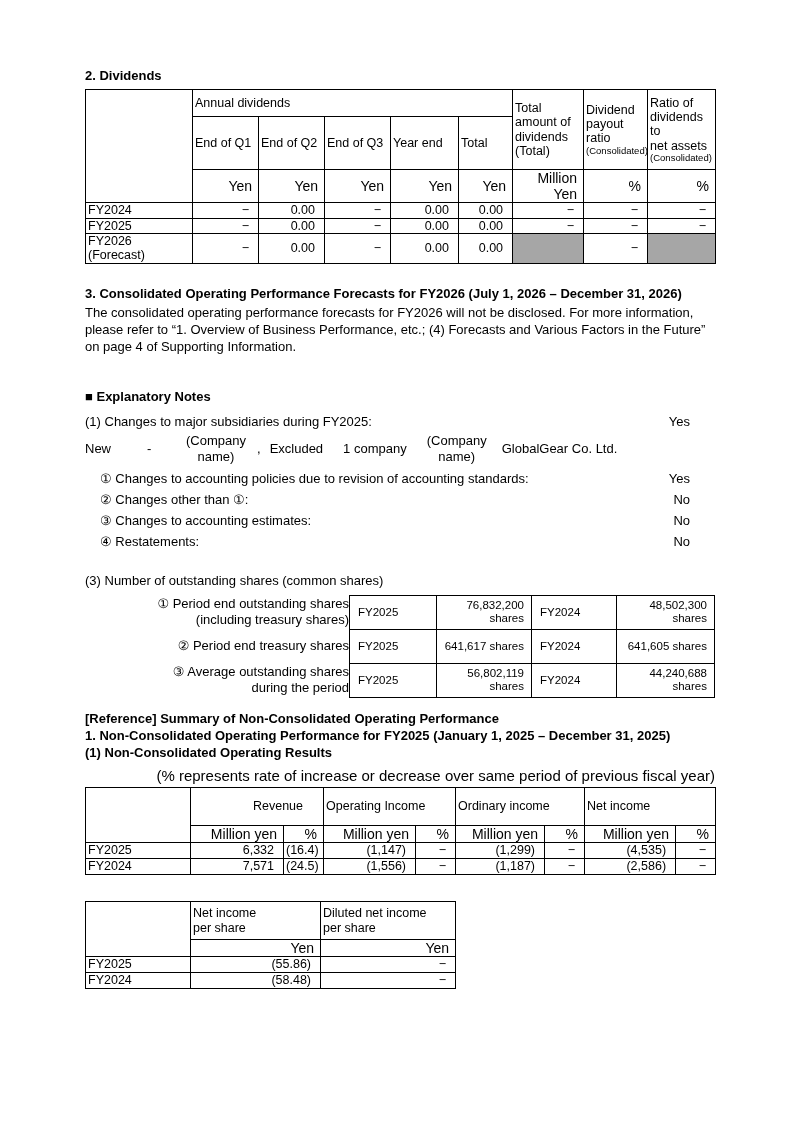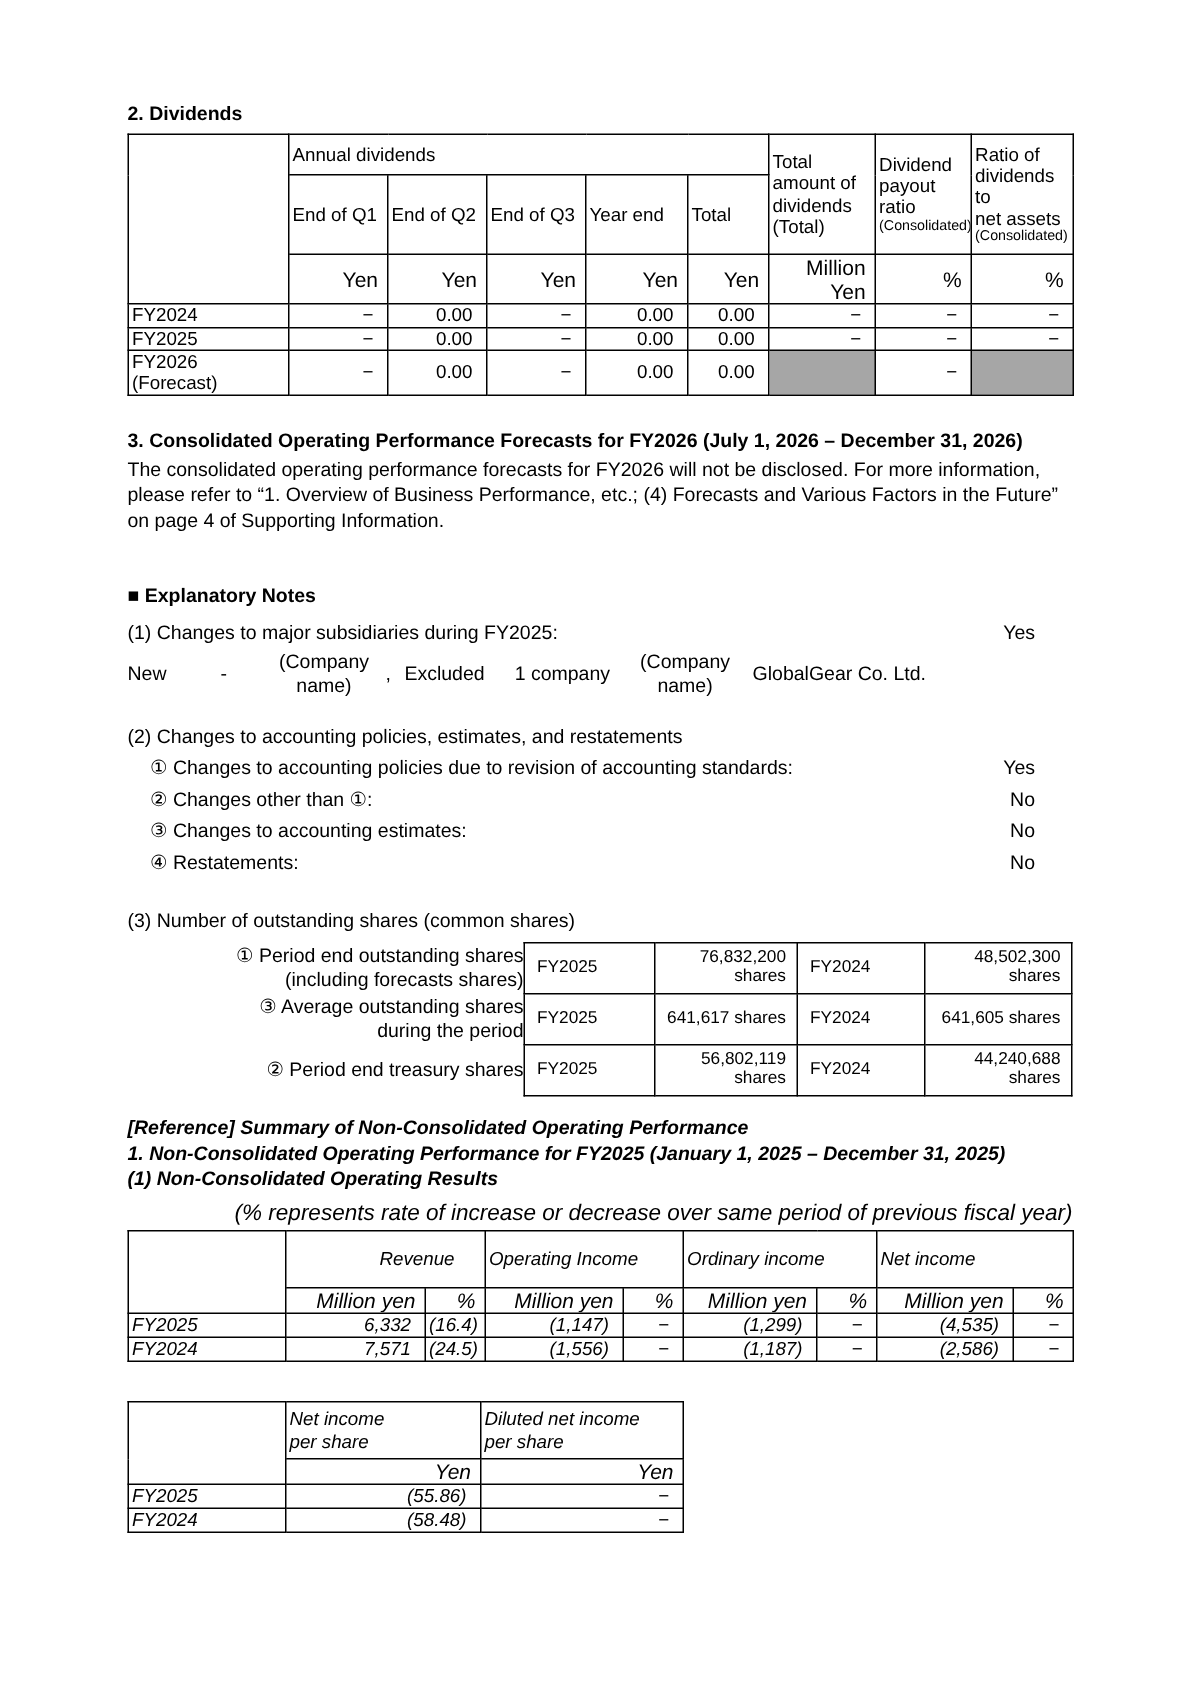--- a/index.html
+++ b/index.html
@@ -44,21 +44,21 @@
 
   .shares-flex { display:flex; margin-top:6px; }
   .shares-labels { width:265px; }
   .shares-label { height:34px; display:flex; flex-direction:column; justify-content:center; line-height:16px;align-items:flex-end; }
   .shares-label .l2 { padding-left:14px; }
   .shares-table { width:365px; }
   .shares-table td { font-size:11.5px; height:34px; }
   .shares-table .fy { text-align:left; padding-left:8px; }
   .shares-table .val { text-align:right; padding-right:7px; }
 
-  .ref-block { margin-top:12px;font-style:italic; }
+  .ref-block { margin-top:12px; }
   .ref-heading { font-weight:bold; line-height:17px; }
   .ref-note { width:630px; text-align:right; font-size:15px; margin-top:6px; }
   .ref-table { width:630px; margin-top:3px; }
   .rev-right { text-align:right; padding-right:20px; }
   .ps-table { width:370px; margin-top:26px; }
 </style>
 </head>
 <body>
 
 <div class="content">
@@ -165,23 +165,20 @@
     <span class="s-new">New</span>
     <span class="s-dash">-</span>
     <span class="s-coname">(Company name)</span>
     <span class="s-comma">,</span>
     <span class="s-excl">Excluded</span>
     <span class="s-count">1 company</span>
     <span class="s-coname">(Company name)</span>
     <span class="s-company">GlobalGear Co. Ltd.</span>
   </div>
 
-  <div class="note-line mt16">
-    <span class="lbl">(2) Changes to accounting policies, estimates, and restatements</span>
-  </div>
   <div class="note-line indent1">
     <span class="lbl">① Changes to accounting policies due to revision of accounting standards:</span>
     <span class="ans">Yes</span>
   </div>
   <div class="note-line indent1">
     <span class="lbl">② Changes other than ①:</span>
     <span class="ans">No</span>
   </div>
   <div class="note-line indent1">
     <span class="lbl">③ Changes to accounting estimates:</span>
@@ -193,28 +190,28 @@
   </div>
 
   <div class="note-line mt22">
     <span class="lbl">(3) Number of outstanding shares (common shares)</span>
   </div>
 
   <div class="shares-flex">
     <div class="shares-labels">
       <div class="shares-label">
         <div>① Period end outstanding shares</div>
-        <div class="l2">(including forecasts shares)</div>
+        <div class="l2">(including treasury shares)</div>
+      </div>
+      <div class="shares-label">
+        <div>② Period end treasury shares</div>
       </div>
       <div class="shares-label">
         <div>③ Average outstanding shares</div>
         <div class="l2">during the period</div>
-      </div>
-      <div class="shares-label">
-        <div>② Period end treasury shares</div>
       </div>
     </div>
     <table class="shares-table">
       <colgroup>
           <col style="width:87px">
           <col style="width:95px">
           <col style="width:85px">
           <col style="width:98px">
         </colgroup>
       <tbody>

